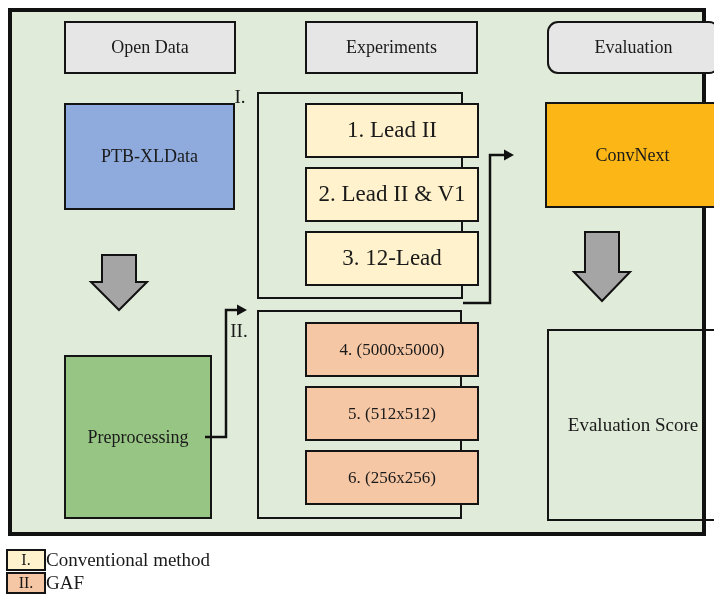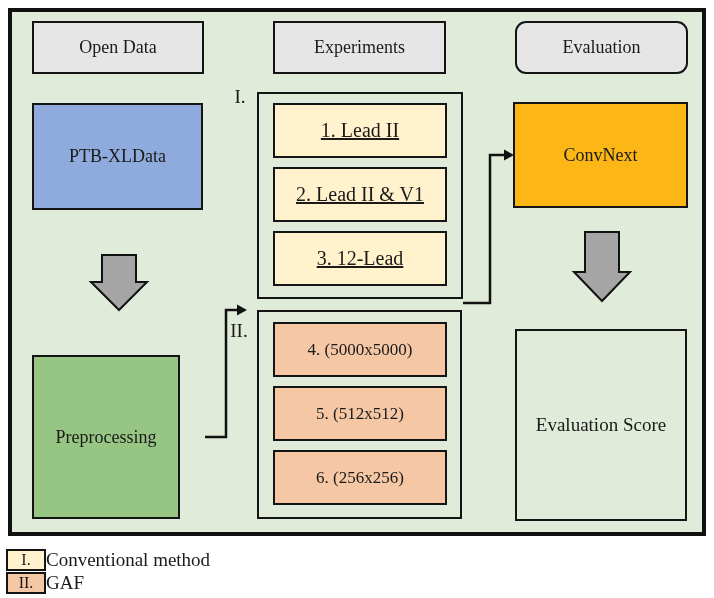--- a/index.html
+++ b/index.html
@@ -13,29 +13,29 @@
   }
   .abs{position:absolute;}
   .frame{
     left:8px;top:8px;width:698px;height:528px;
     background:var(--frame-bg,#e0ecd9);
     border:4px solid var(--frame-border,#111);
   }
   .box{
     display:flex;align-items:center;justify-content:center;
     text-align:center;border:2px solid #141414;
-    font-size:18px;line-height:1.25;
+    font-size:18px;line-height:1.25;margin-left:32px;
   }
   .header-box{background:var(--header-bg,#e7e6e6);}
   .node-blue{background:var(--blue,#8faadc);}
   .node-green{background:var(--green,#97c684);}
   .node-orange{background:var(--orange,#fcb616);}
   .node-plain{background:transparent;}
   .group-box{border:2px solid #141414;background:transparent;}
-  .item-yellow{background:var(--yellow,#fff2cc);font-size:20px;text-decoration:underline;}
+  .item-yellow{background:var(--yellow,#fff2cc);font-size:23px;}
   .item-salmon{background:var(--salmon,#f6c7a5);font-size:17px;}
   .roman{font-size:19px;}
   .svg-overlay{left:0;top:0;width:714px;height:598px;pointer-events:none;}
   .legend-row{display:flex;align-items:center;}
   .legend-swatch{
     width:40px;height:22px;border:2px solid #141414;
     display:flex;align-items:center;justify-content:center;
     font-size:16px;
   }
   .legend-swatch.sw-yellow{background:var(--yellow,#fff2cc);}

